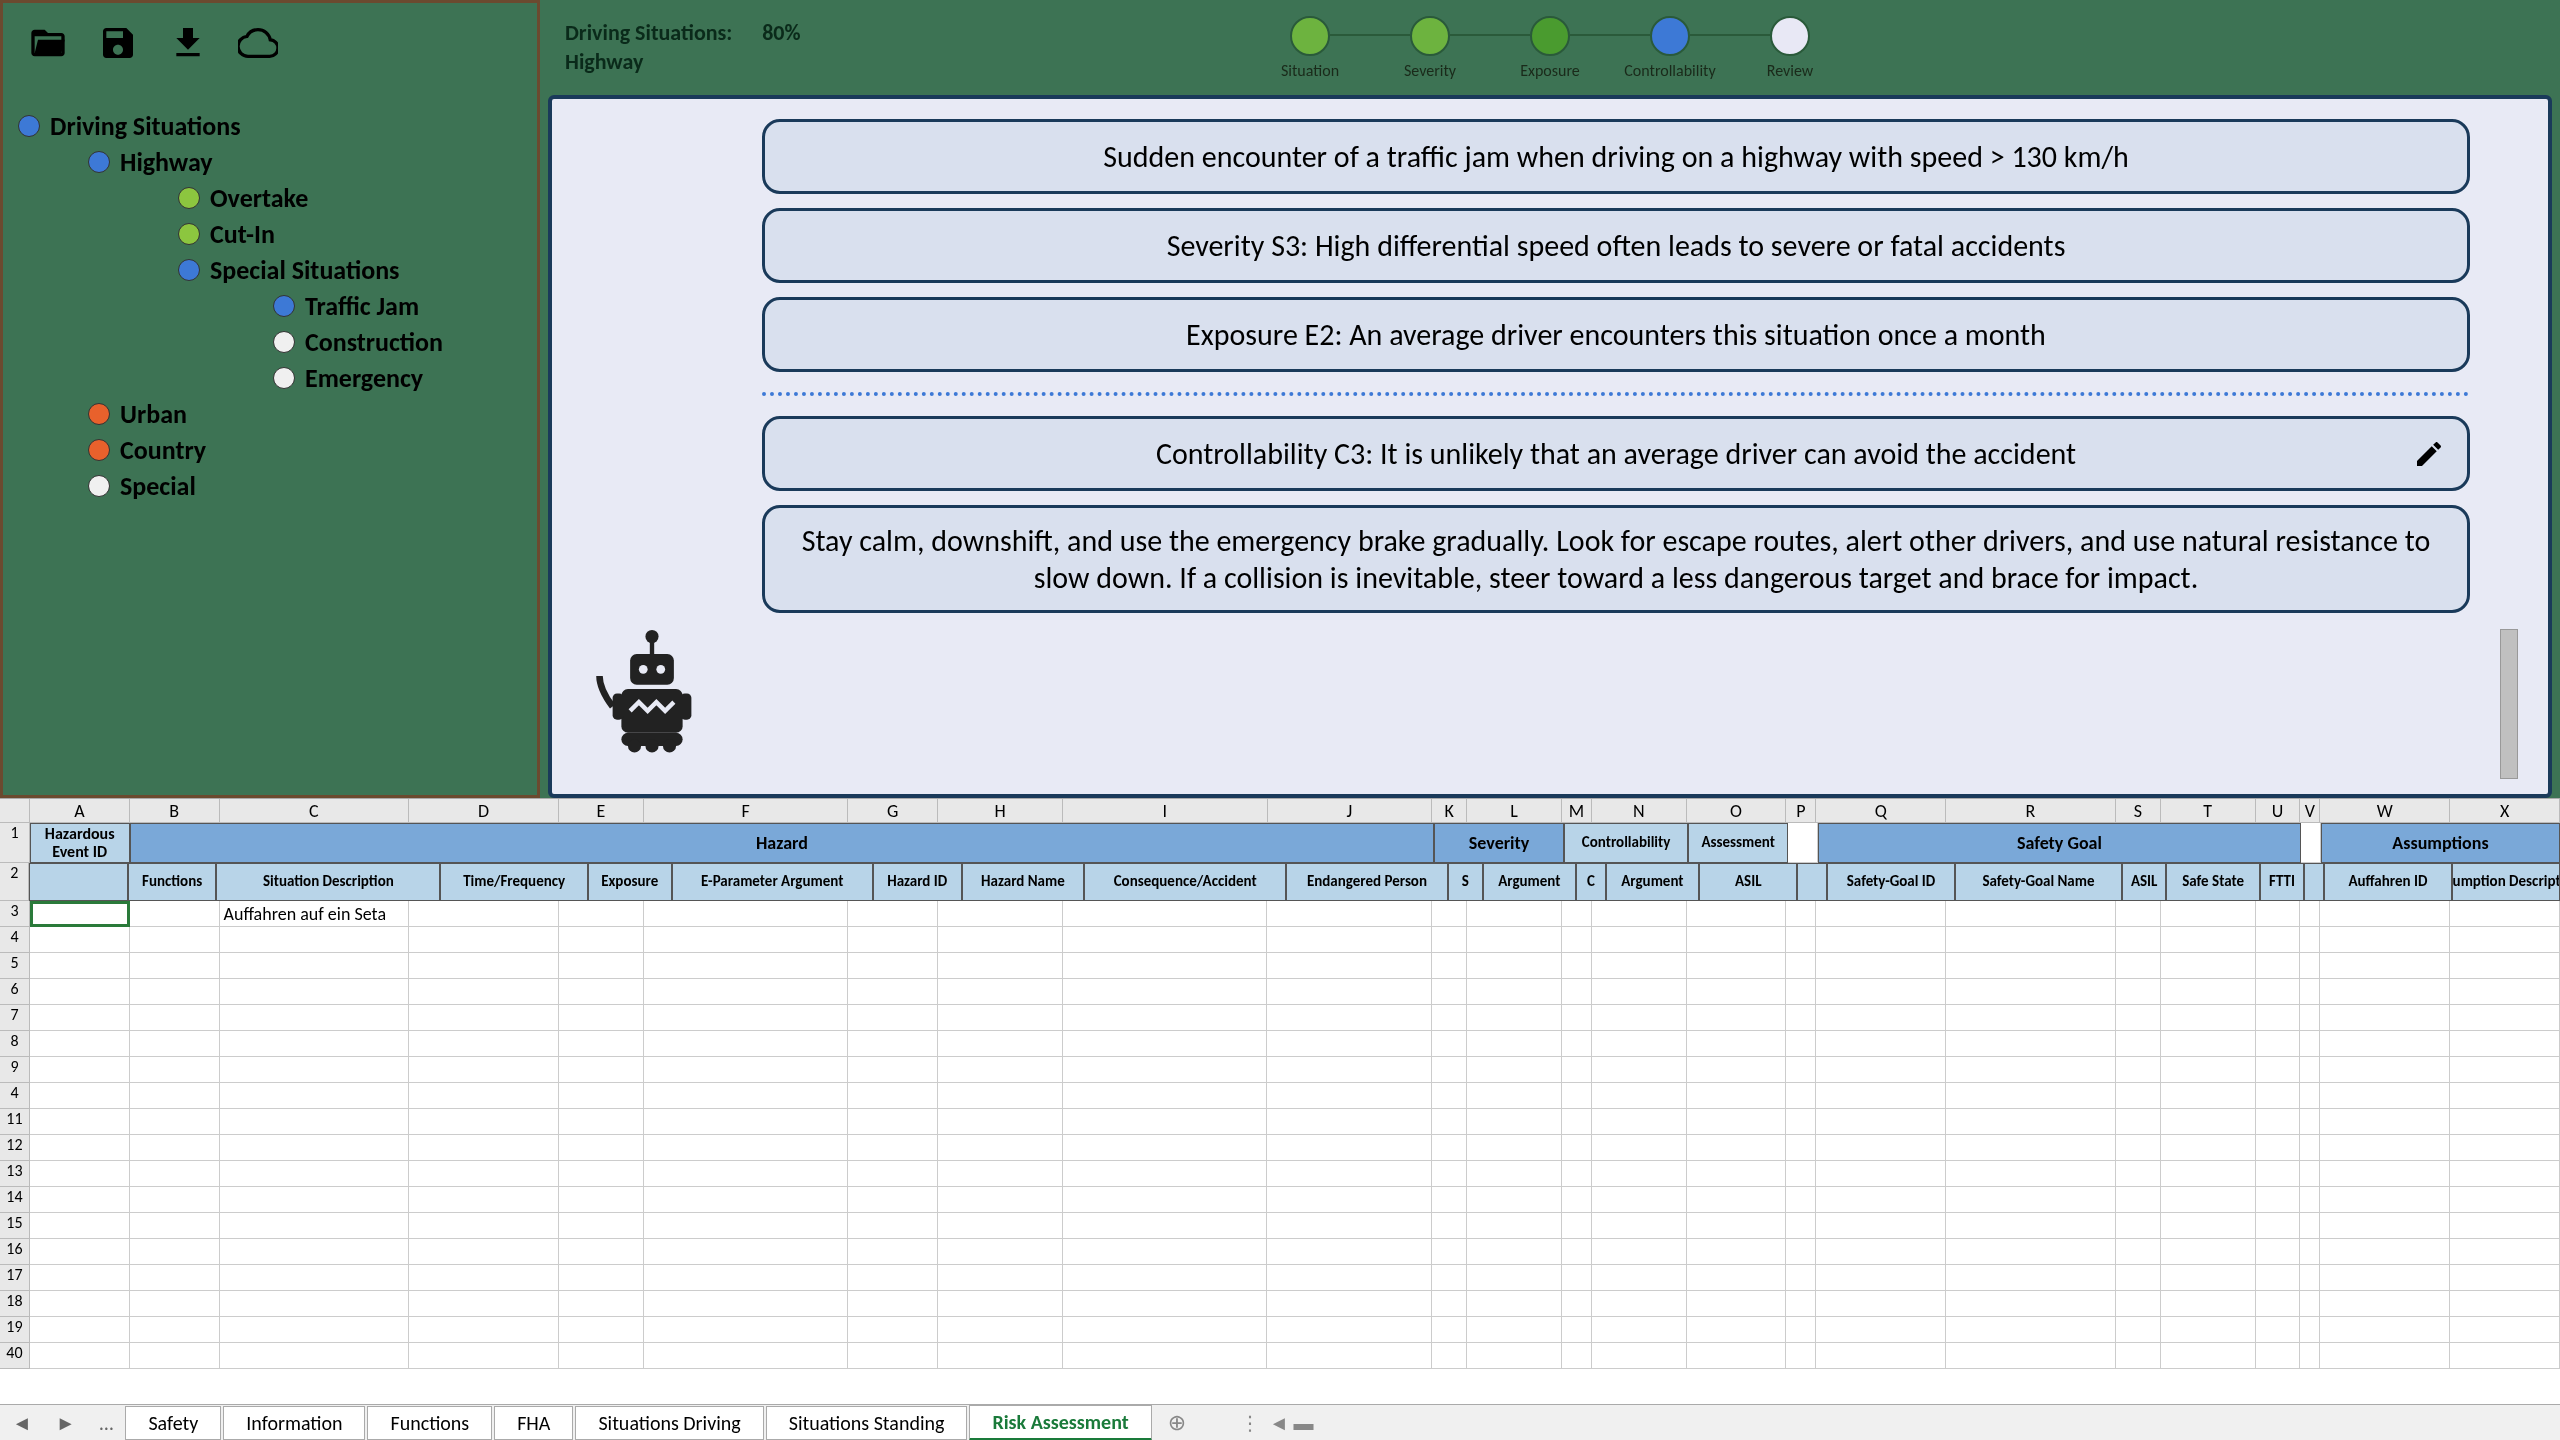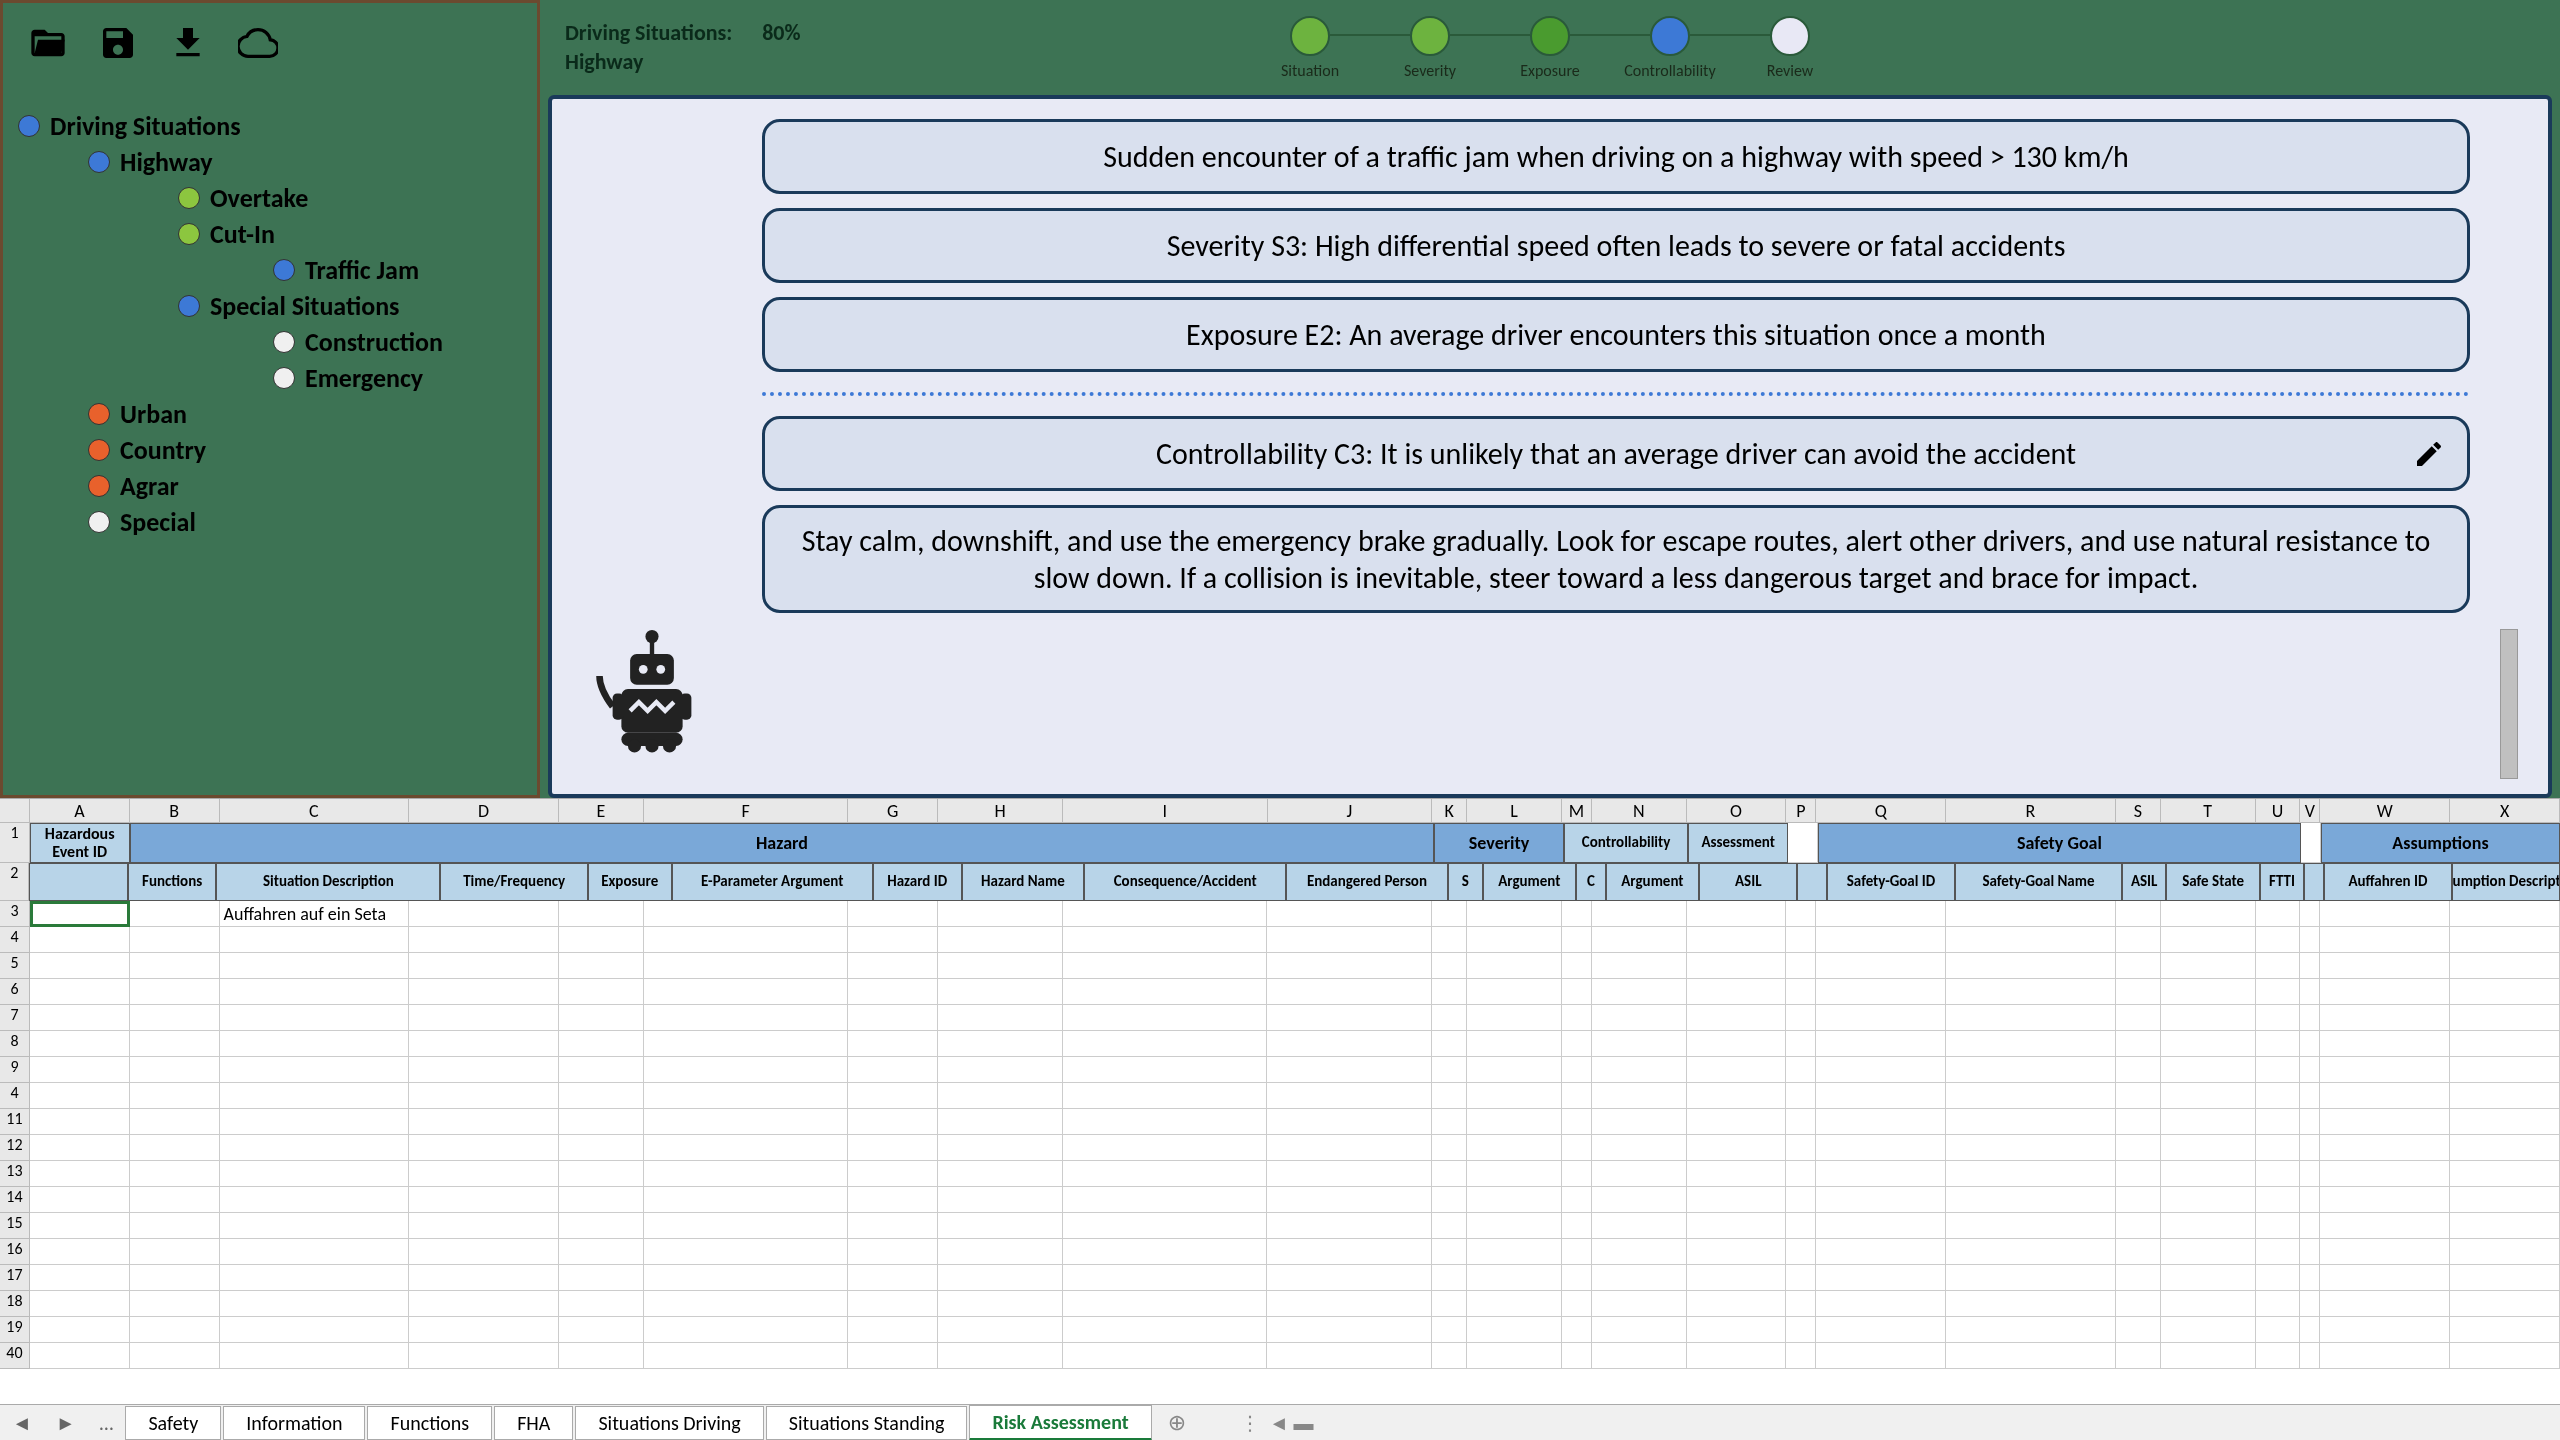--- a/index.html
+++ b/index.html
@@ -112,47 +112,43 @@
           <span>Highway</span>
         </div>
         <div class="tree-node indent-2">
           <span class="tree-bullet bullet-lightgreen"></span>
           <span>Overtake</span>
         </div>
         <div class="tree-node indent-2">
           <span class="tree-bullet bullet-lightgreen"></span>
           <span>Cut-In</span>
         </div>
+        <div class="tree-node indent-2">
+          <span class="tree-bullet bullet-blue2"></span>
+          <span>Special Situations</span>
+        </div>
         <div class="tree-node indent-3">
           <span class="tree-bullet bullet-blue2"></span>
           <span>Traffic Jam</span>
         </div>
-        <div class="tree-node indent-2">
-          <span class="tree-bullet bullet-blue2"></span>
-          <span>Special Situations</span>
-        </div>
         <div class="tree-node indent-3">
           <span class="tree-bullet bullet-white"></span>
           <span>Construction</span>
         </div>
         <div class="tree-node indent-3">
           <span class="tree-bullet bullet-white"></span>
           <span>Emergency</span>
         </div>
         <div class="tree-node indent-1">
           <span class="tree-bullet bullet-orange"></span>
           <span>Urban</span>
         </div>
         <div class="tree-node indent-1">
           <span class="tree-bullet bullet-orange"></span>
           <span>Country</span>
-        </div>
-        <div class="tree-node indent-1">
-          <span class="tree-bullet bullet-orange"></span>
-          <span>Agrar</span>
         </div>
         <div class="tree-node indent-1">
           <span class="tree-bullet bullet-white"></span>
           <span>Special</span>
         </div>
       </div>
   </div>
 
   <div class="main-panel">
     <div class="header-bar">

